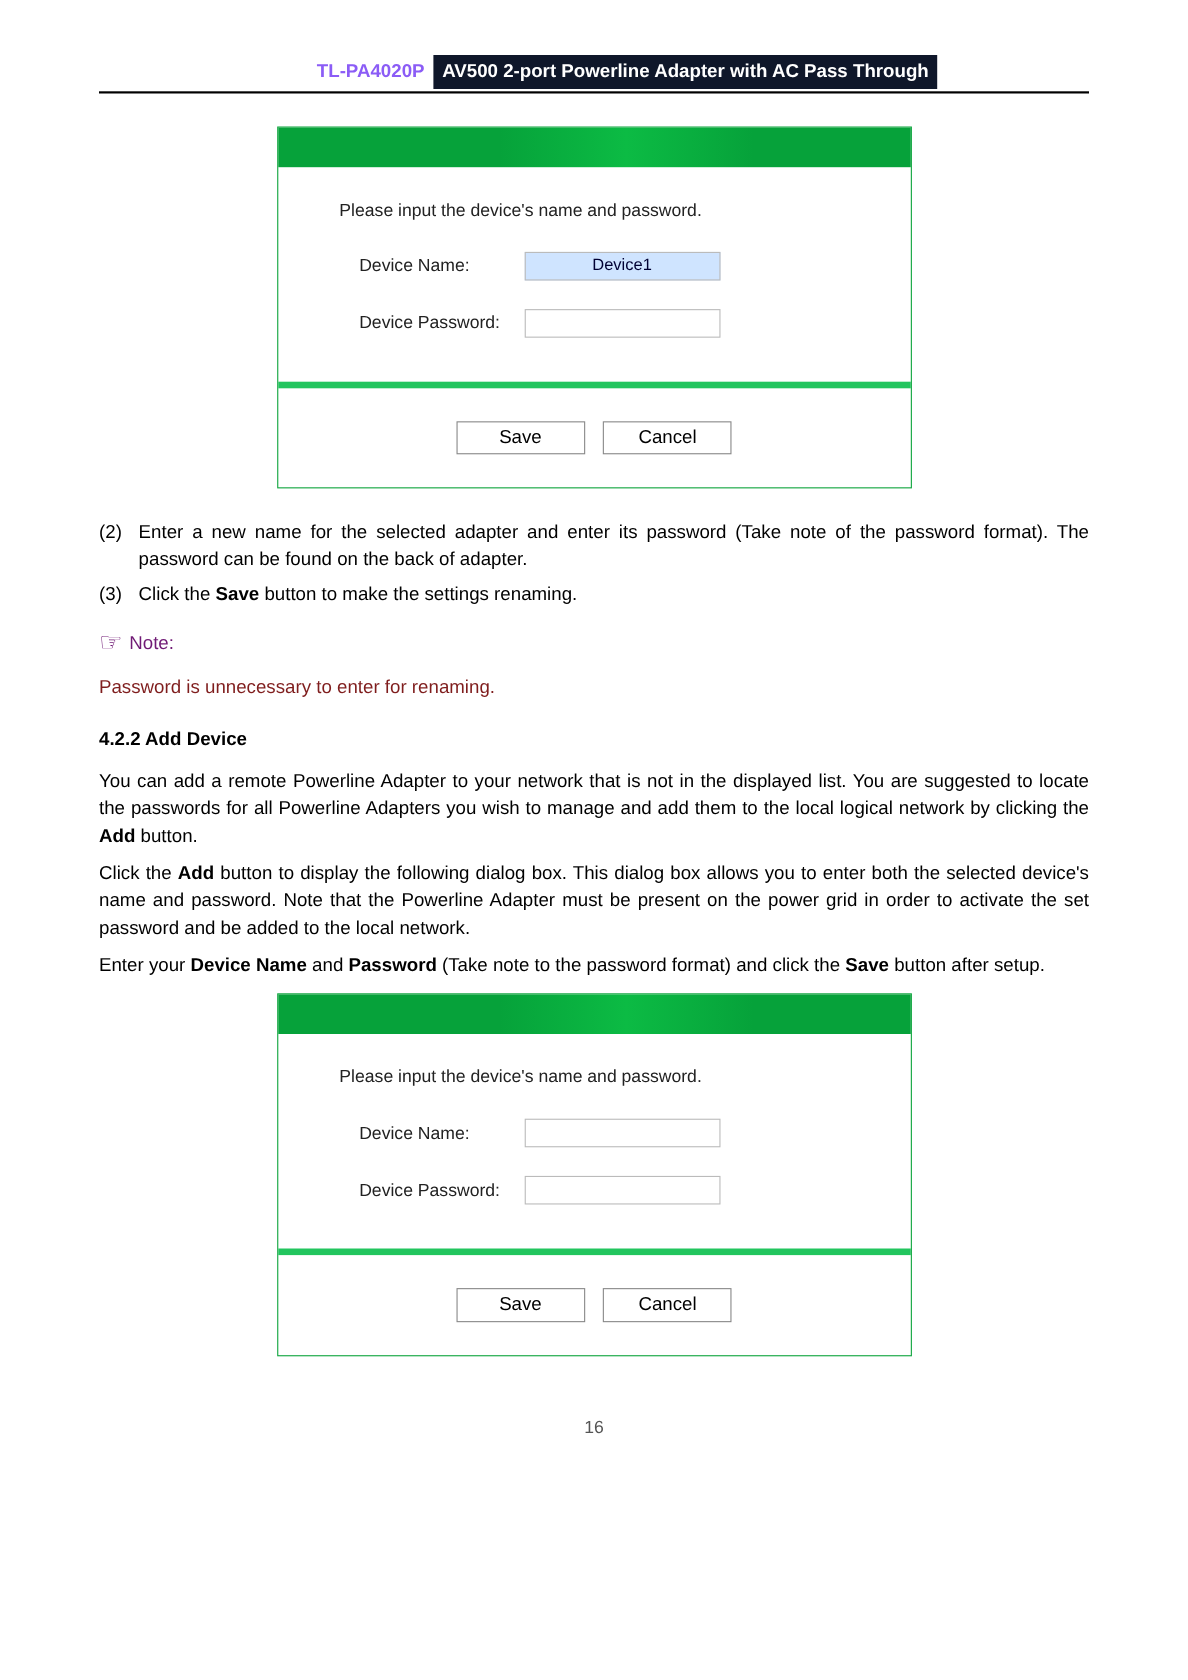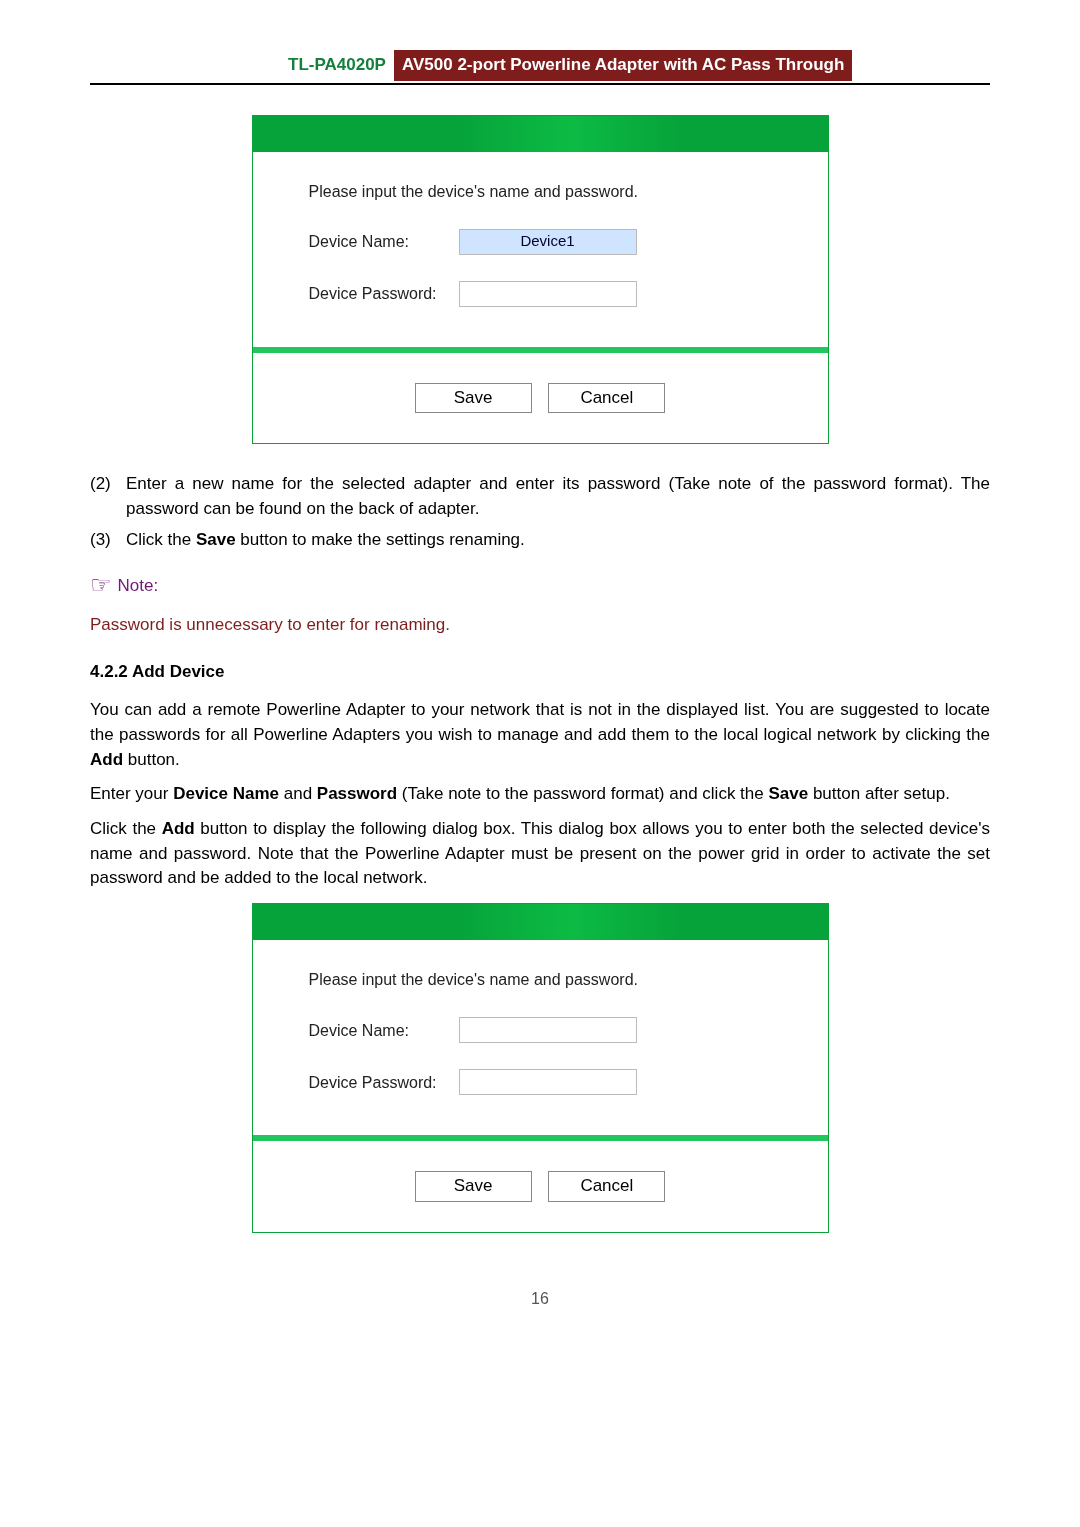--- a/index.html
+++ b/index.html
@@ -22,34 +22,34 @@
     margin-bottom: 30px;
   }
   .hdr-inner {
     display: flex;
     margin-left: 190px;
     font-weight: bold;
     font-size: 17px;
     align-items: stretch;
     overflow: hidden;
   }
-  .hdr-model   { background:#fff; color:#15803d; padding:3px 8px; }
-  .hdr-desc    { background:#7f1d1d; color:#fff; padding:3px 8px; flex:0 0 auto;text-align:right; }
+  .hdr-model   { background:#fff; color:#8b5cf6; padding:3px 8px; }
+  .hdr-desc    { background:#0f172a; color:#fff; padding:3px 8px; flex:0 0 auto;text-align:right; }
   .dialog {
     width: 575px;
     margin: 12px auto 28px;
     border: 1px solid #0aa33a;
     background:#fff;
   }
   .dlg-titlebar {
     height: 36px;
     background: linear-gradient(to right, #06a23a 0%, #06a23a 35%, #0cbb44 55%, #06a23a 75%, #06a23a 100%);
   }
   .dlg-body   { padding: 28px 56px 40px; font-size: 16px; color:#222; }
-  .dlg-row    { display:flex; align-items:center; margin-top:26px; }
+  .dlg-row    { display:flex; align-items:center; margin-top:26px;margin-left:18px; }
   .dlg-row label{ width:150px; }
   .dlg-input {
     width: 170px; height: 24px;
     border:1px solid #bbb; background:#fff;
     font-size:15px; padding:0 3px;
   }
   .dlg-input.sel { background:#cfe4ff; color:#003;text-align:center; }
   .dlg-footer {
     border-top:6px solid #22c55e;
     padding: 30px 0;
@@ -120,25 +120,25 @@
   </div>
   <div class="note-body">Password is unnecessary to enter for renaming.</div>
 
   <div class="sec-title">4.2.2 Add Device</div>
 
   <p class="body">
     <span>You can add a remote Powerline Adapter to your network that is not in the displayed list. You are suggested to locate the passwords for all Powerline Adapters you wish to manage and add them to the local logical network by clicking the </span><b>Add</b><span> button.</span>
   </p>
 
   <p class="body">
-    <span>Enter your </span><b>Device Name</b><span> and </span><b>Password</b><span> (Take note to the password format) and click the </span><b>Save</b><span> button after setup.</span>
+    <span>Click the </span><b>Add</b><span> button to display the following dialog box. This dialog box allows you to enter both the selected device's name and password. Note that the Powerline Adapter must be present on the power grid in order to activate the set password and be added to the local network.</span>
   </p>
 
   <p class="body">
-    <span>Click the </span><b>Add</b><span> button to display the following dialog box. This dialog box allows you to enter both the selected device's name and password. Note that the Powerline Adapter must be present on the power grid in order to activate the set password and be added to the local network.</span>
+    <span>Enter your </span><b>Device Name</b><span> and </span><b>Password</b><span> (Take note to the password format) and click the </span><b>Save</b><span> button after setup.</span>
   </p>
 
   <div class="dialog">
     <div class="dlg-titlebar"></div>
     <div class="dlg-body">
       <div>Please input the device's name and password.</div>
       <div class="dlg-row">
         <label>Device Name:</label>
         <span class="dlg-input"></span>
       </div>

